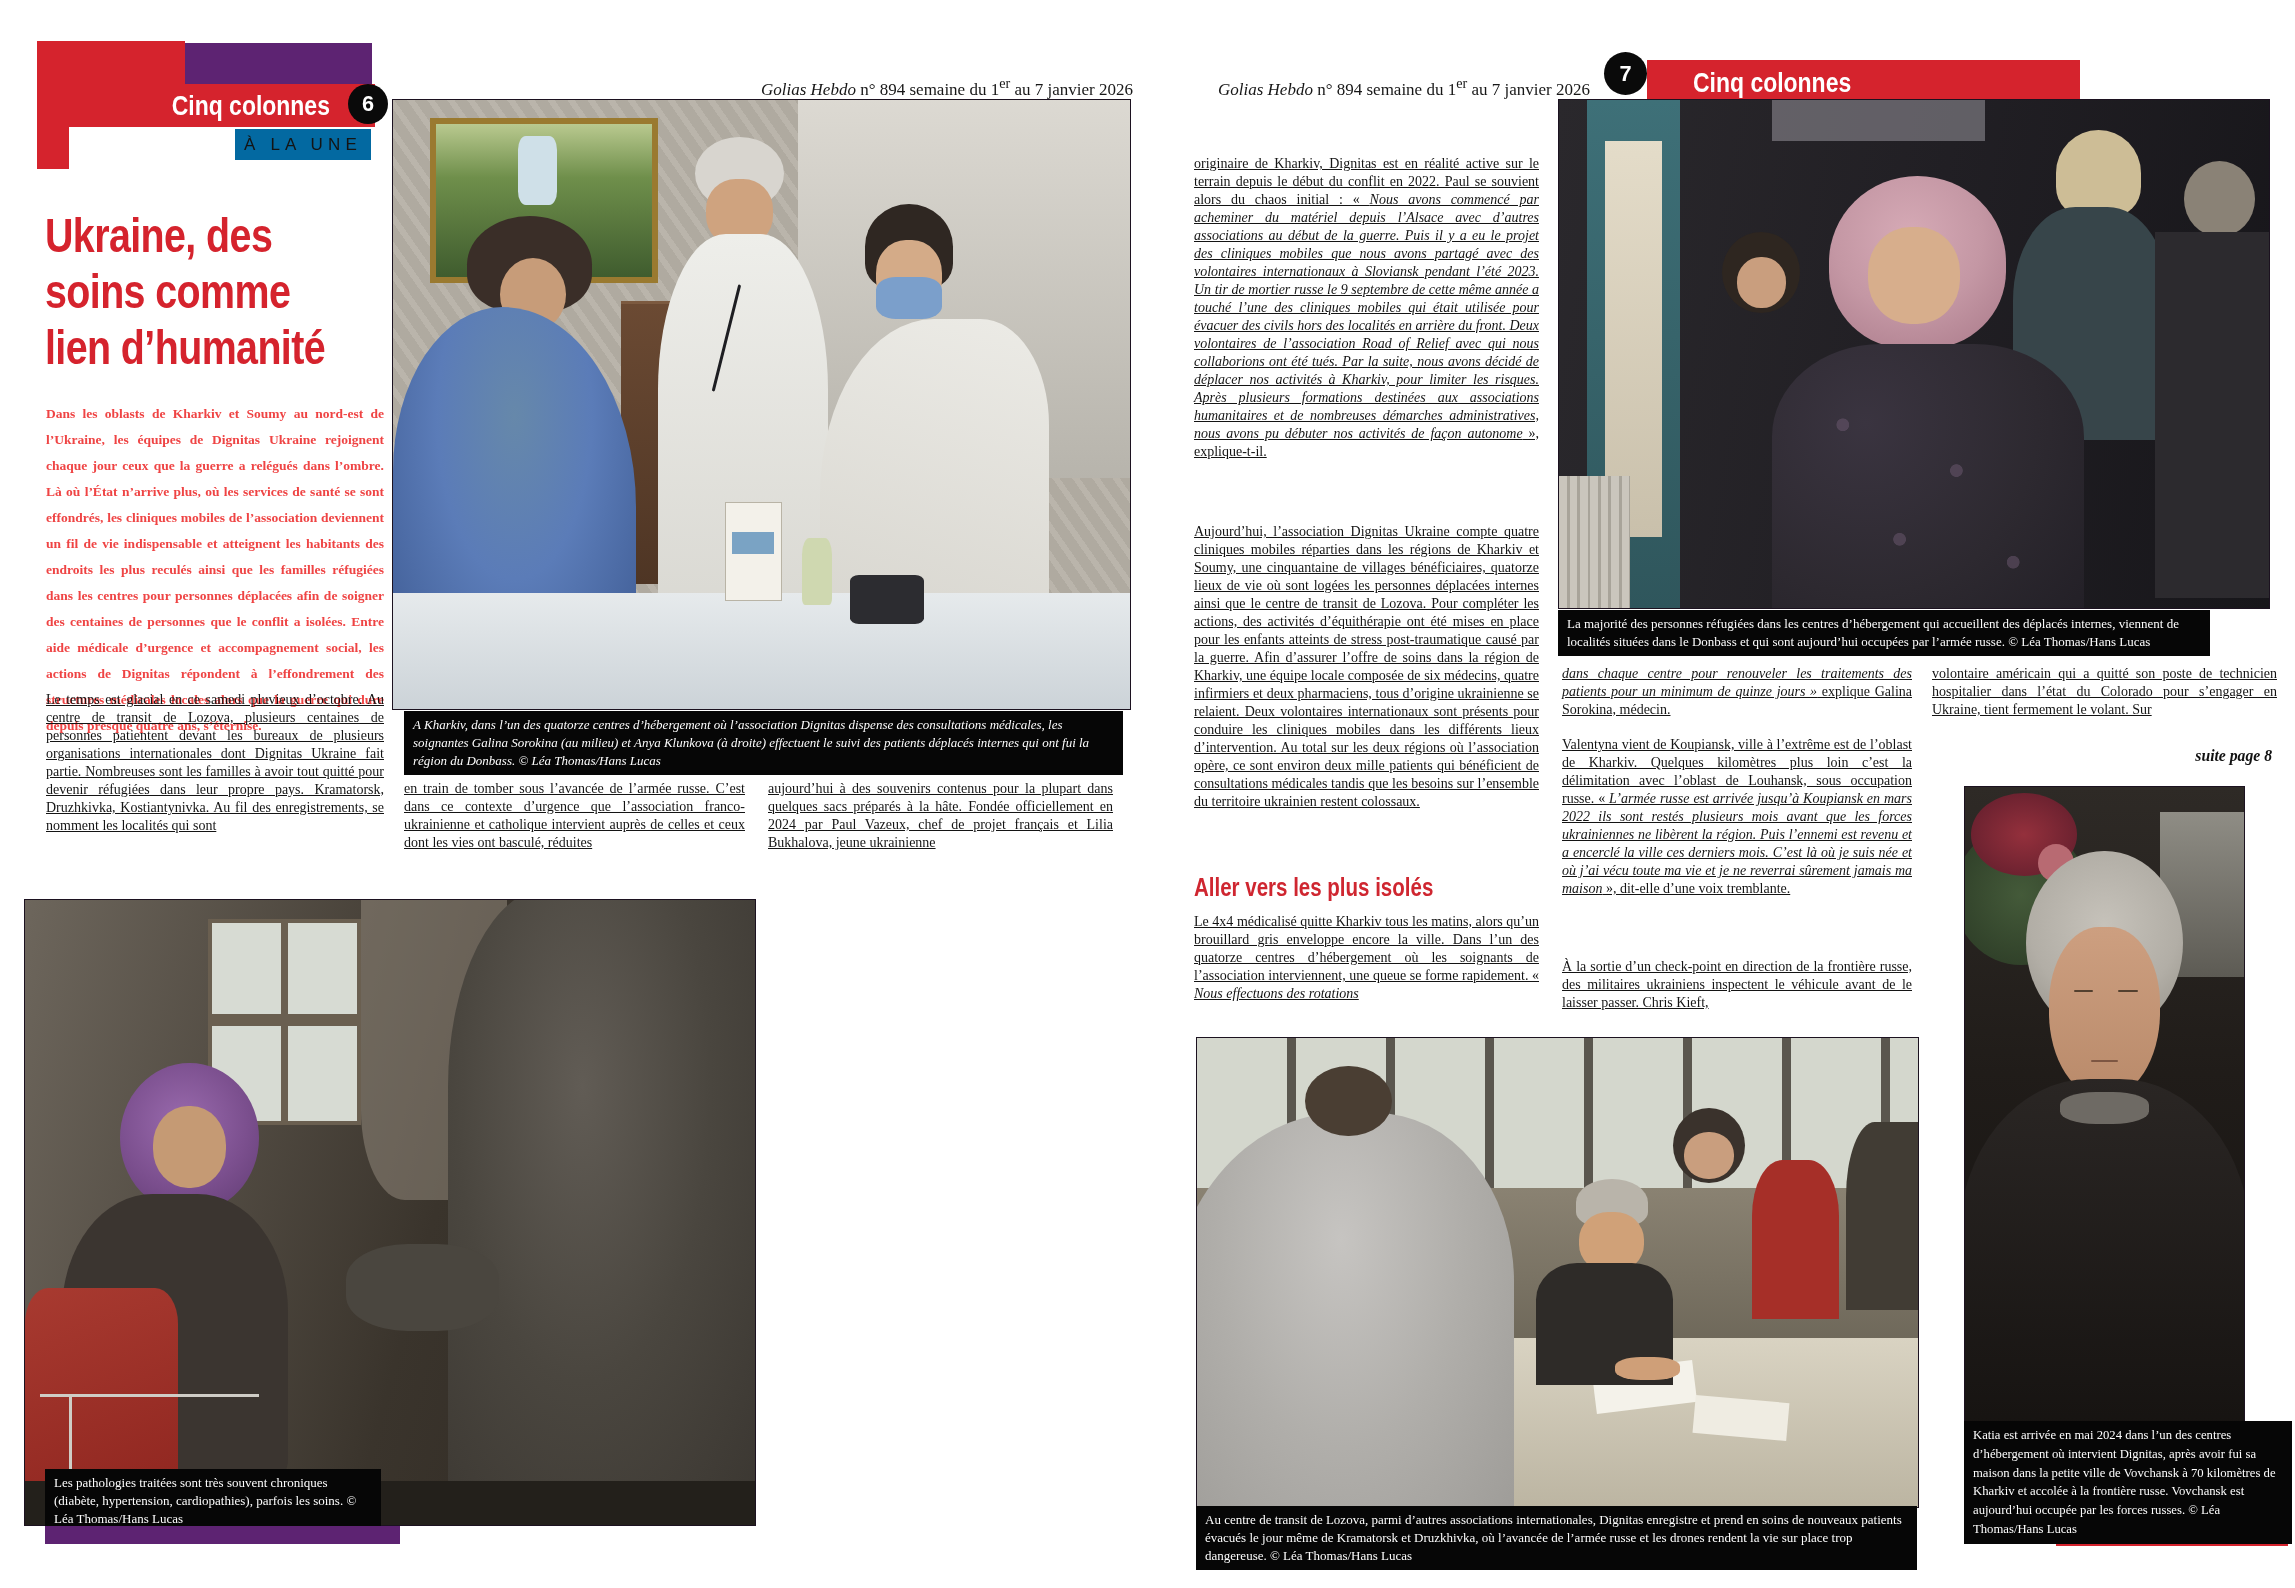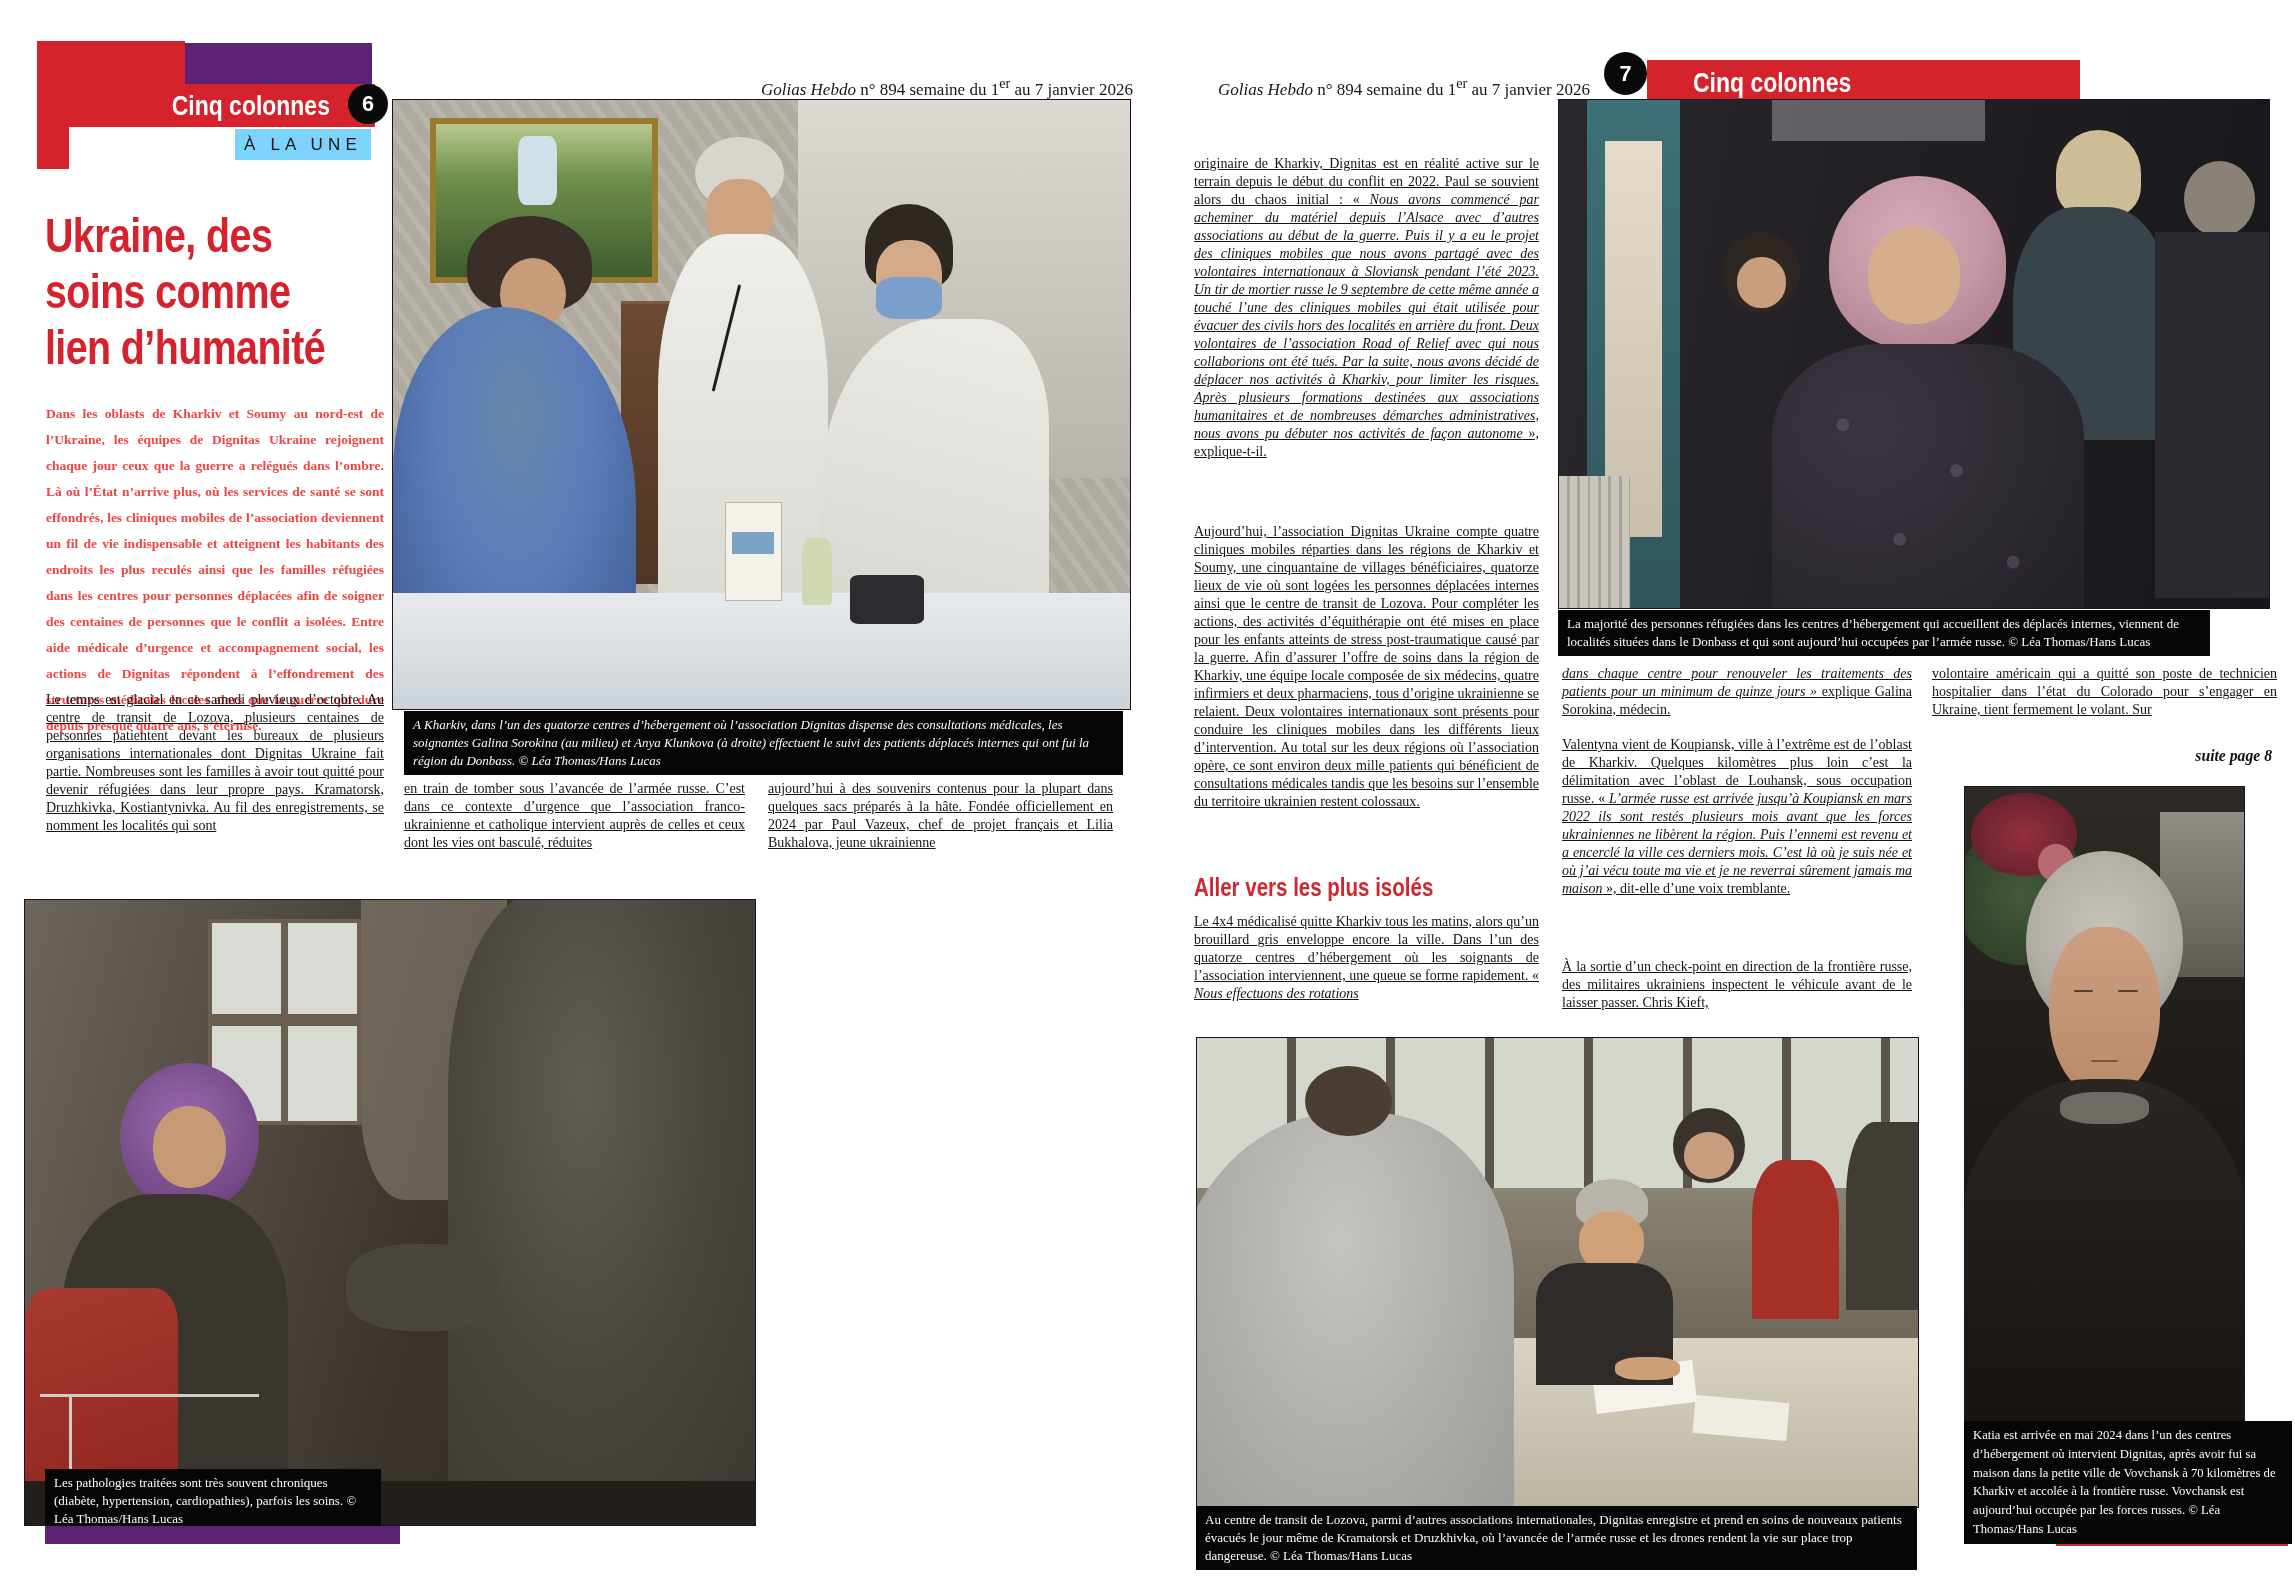--- a/index.html
+++ b/index.html
@@ -11,21 +11,21 @@
   .intro-text{font-size:13.5px;line-height:26px;font-weight:bold;color:#ef4444;}
   .it{font-style:italic;}
   .cap{background:#060606;color:#fefefe;font-family:"Liberation Serif",serif;}
   .cap-inner{padding:5.2px 9px;}
   .masthead{font-size:17px;color:#171717;white-space:nowrap;}
   .mh-journal{font-style:italic;}
   .cond{display:inline-block;transform:scaleX(.82);transform-origin:0 50%;white-space:nowrap;}
   .cond-r{display:inline-block;transform:scaleX(.82);transform-origin:100% 50%;white-space:nowrap;}
   .kicker-bar{background:#d5232d;}
   .kicker-text{font-family:"Liberation Sans",sans-serif;font-weight:bold;color:#fff;font-size:28px;line-height:43px;}
-  .rubric-bar{background:#7dd3fc;}
+  .rubric-bar{background:#0369a1;}
   .rubric-text{font-family:"Liberation Sans",sans-serif;font-size:17px;letter-spacing:5.2px;color:#141414;line-height:31px;}
   .page-badge{background:#0a0a0a;border-radius:50%;color:#fff;font-family:"Liberation Sans",sans-serif;font-weight:bold;font-size:21.7px;display:flex;align-items:center;justify-content:center;}
   .title-line{font-family:"Liberation Sans",sans-serif;font-weight:bold;font-size:48px;line-height:56px;color:#d5232d;letter-spacing:-0.7px;}
   .subhead{font-family:"Liberation Sans",sans-serif;font-weight:bold;font-size:25px;color:#cf2630;}
   .photo{border:1.5px solid #1c1220;overflow:hidden;background:#777;}
   .photo .ph{position:absolute;}
   .suite{font-size:15.7px;font-weight:bold;font-style:italic;text-align:right;color:#111;}
   .caption-text{font-size:13px;line-height:18px;}
   .purple-bar{background:#5d2372;}
   .redblock{background:#d5232d;}

